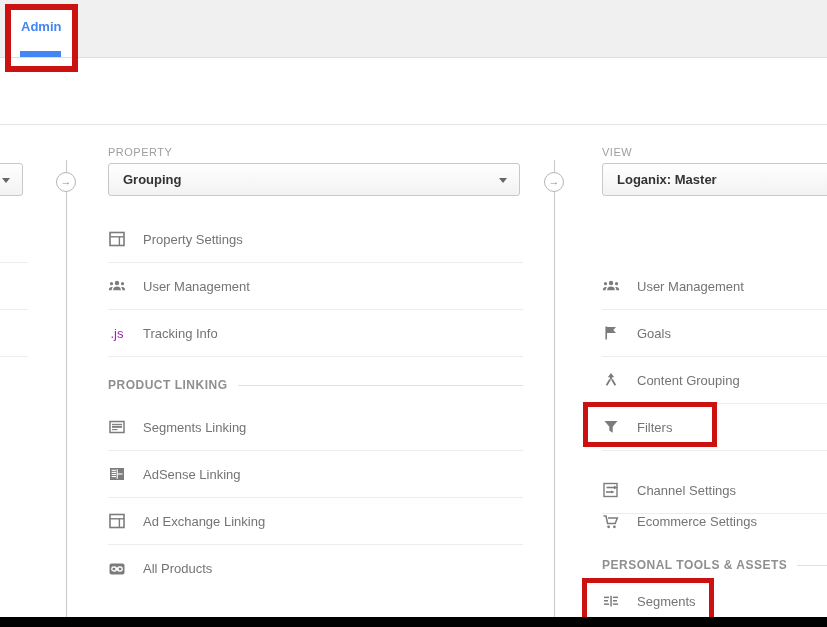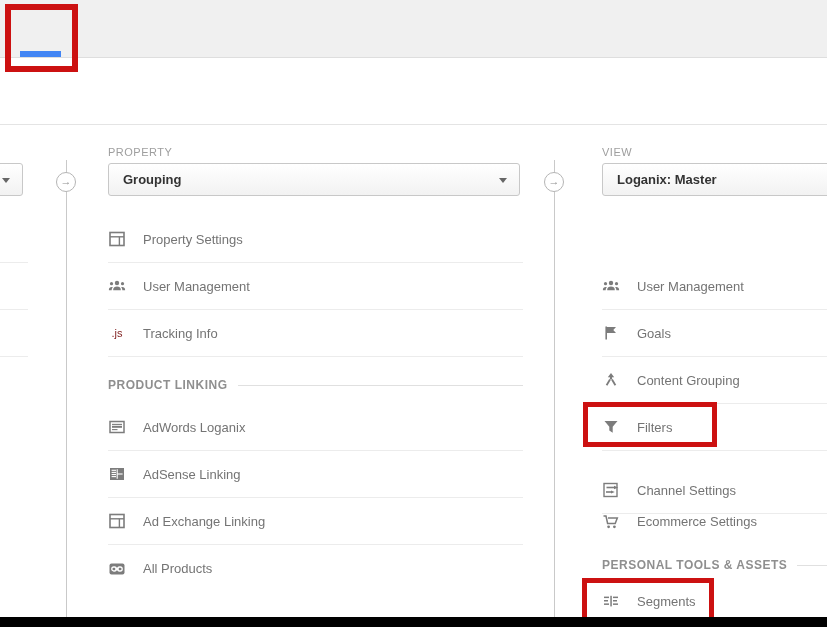--- a/index.html
+++ b/index.html
@@ -37,41 +37,44 @@
   
   .acct-div{position:absolute;left:0;width:28px;height:0;border-top:1px solid #ececec;}
 
   
   .row{position:absolute;height:47px;display:flex;align-items:center;gap:17px;
        font-size:13px;color:#747474;box-sizing:border-box;}
   .row.bordered{border-bottom:1px solid #ececec;}
   .prow{left:108px;width:415px;}
   .vrow{left:602px;width:225px;}
   .icn{width:18px;height:18px;flex:0 0 18px;display:block;}
-  .js-icn{width:18px;flex:0 0 18px;text-align:center;font-size:11px;color:#7f1d1d;}
+  .js-icn{width:18px;flex:0 0 18px;text-align:center;font-size:13px;color:#a21caf;}
 
   
   .section-head{position:absolute;height:30px;display:flex;align-items:center;gap:10px;
                 font-size:12px;font-weight:bold;color:#8f8f8f;letter-spacing:.5px;}
   .section-head .line{flex:1;height:0;border-top:1px solid #e0e0e0;}
 
   
   .redbox{position:absolute;box-sizing:border-box;border:5px solid #cc1111;z-index:40;background:transparent;}
   .redbox.admin{left:5px;top:4px;width:73px;height:68px;border-width:6px;}
   .redbox.filters{left:583px;top:402px;width:134px;height:45px;}
   .redbox.segments{left:582px;top:578px;width:132px;height:46px;}
 
   .blackbar{position:absolute;left:0;top:617px;width:827px;height:10px;background:#000;z-index:50;}
 </style>
 </head>
 <body>
 
 <div id="page">
 
   <div class="topbar">
+    <div class="admin-tab">
+      <span class="lbl">Admin</span>
+    </div>
     <div class="admin-underline"></div>
   </div>
   <div class="header-rule"></div>
 
   <div class="selector account-sel">
     <span class="sel-caret"></span>
   </div>
   <div class="acct-div" style="top:262px;"></div>
   <div class="acct-div" style="top:309px;"></div>
   <div class="acct-div" style="top:356px;"></div>
@@ -123,21 +126,21 @@
     <span class="line"></span>
   </div>
 
   <div class="row prow bordered" style="top:404px;">
     <svg class="icn" viewBox="0 0 18 18">
       <rect x="2" y="3.5" width="14" height="11" fill="none" stroke="#7c7c7c" stroke-width="1.5"></rect>
       <line x1="4" y1="6.4" x2="14" y2="6.4" stroke="#7c7c7c" stroke-width="1.1"></line>
       <rect x="4" y="7.8" width="10" height="2" fill="#7c7c7c"></rect>
       <line x1="4" y1="11.6" x2="9.5" y2="11.6" stroke="#7c7c7c" stroke-width="1.1"></line>
     </svg>
-    <span>AdWords Loganix</span>
+    <span>Segments Linking</span>
   </div>
 
   <div class="row prow bordered" style="top:451px;">
     <svg class="icn" viewBox="0 0 18 18">
       <rect x="2" y="3" width="14" height="12" fill="#7c7c7c"></rect>
       <g stroke="#fff" stroke-width="1.1">
         <line x1="3.6" y1="5.3" x2="8" y2="5.3"></line>
         <line x1="3.6" y1="7.4" x2="8" y2="7.4"></line>
         <line x1="3.6" y1="9.5" x2="8" y2="9.5"></line>
         <line x1="3.6" y1="11.6" x2="8" y2="11.6"></line>

